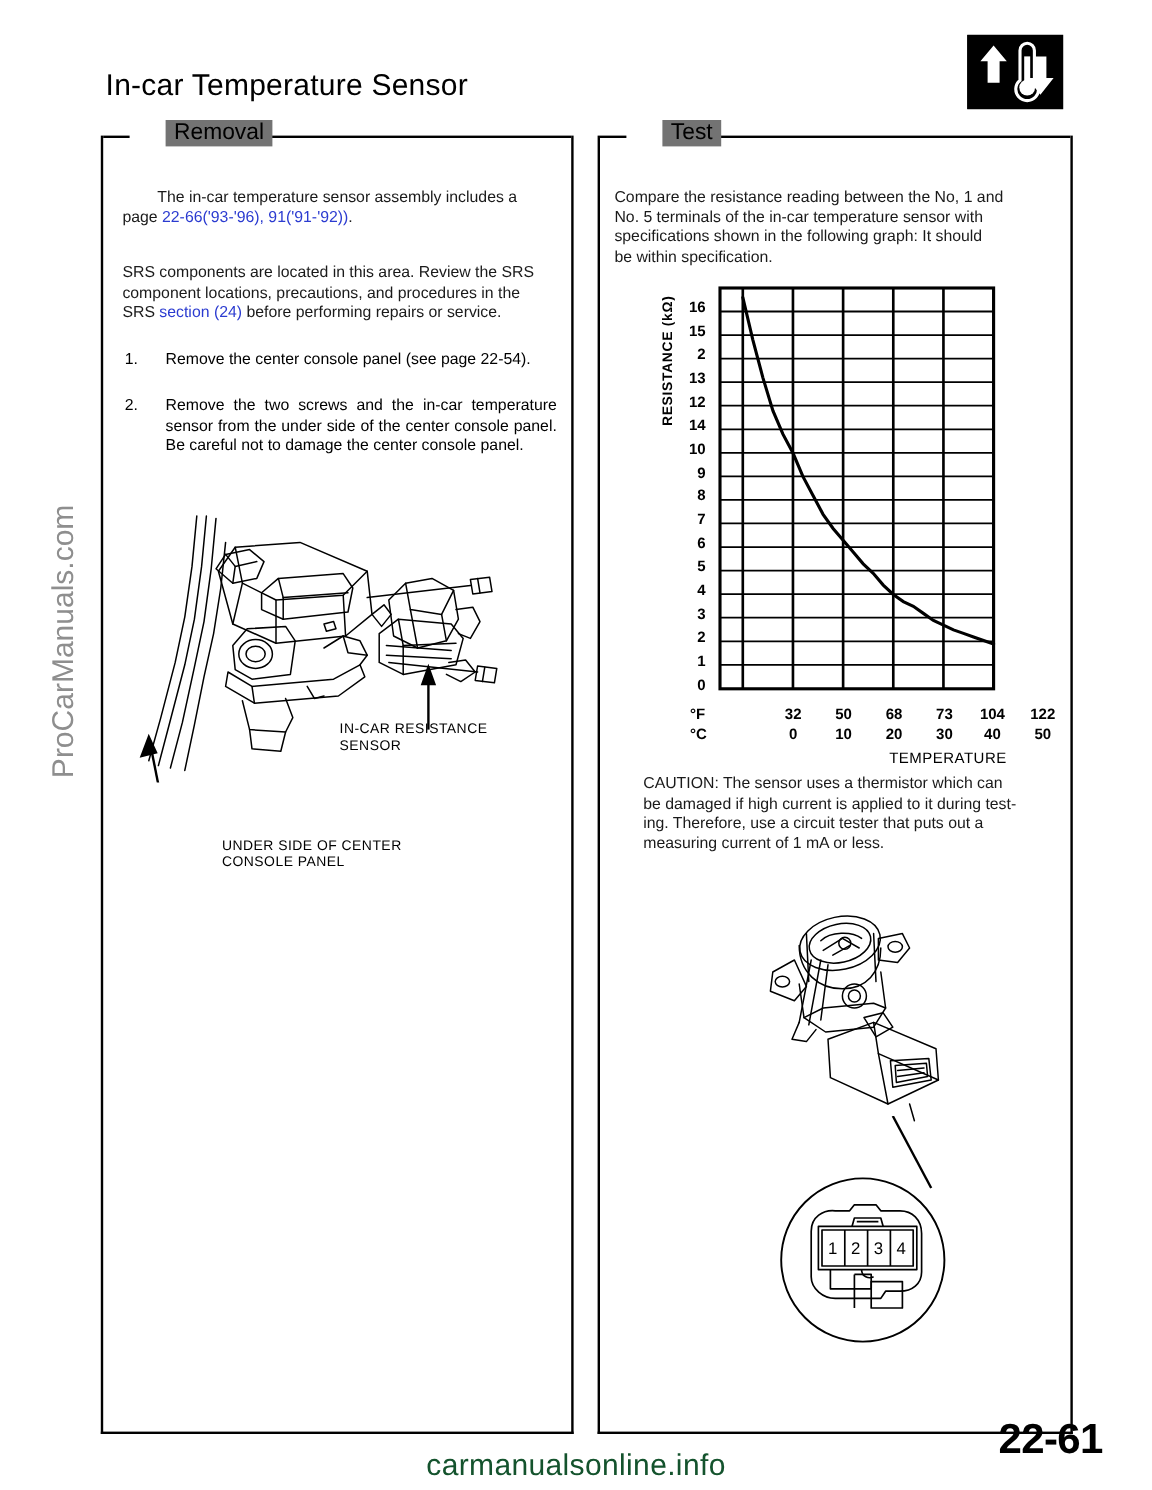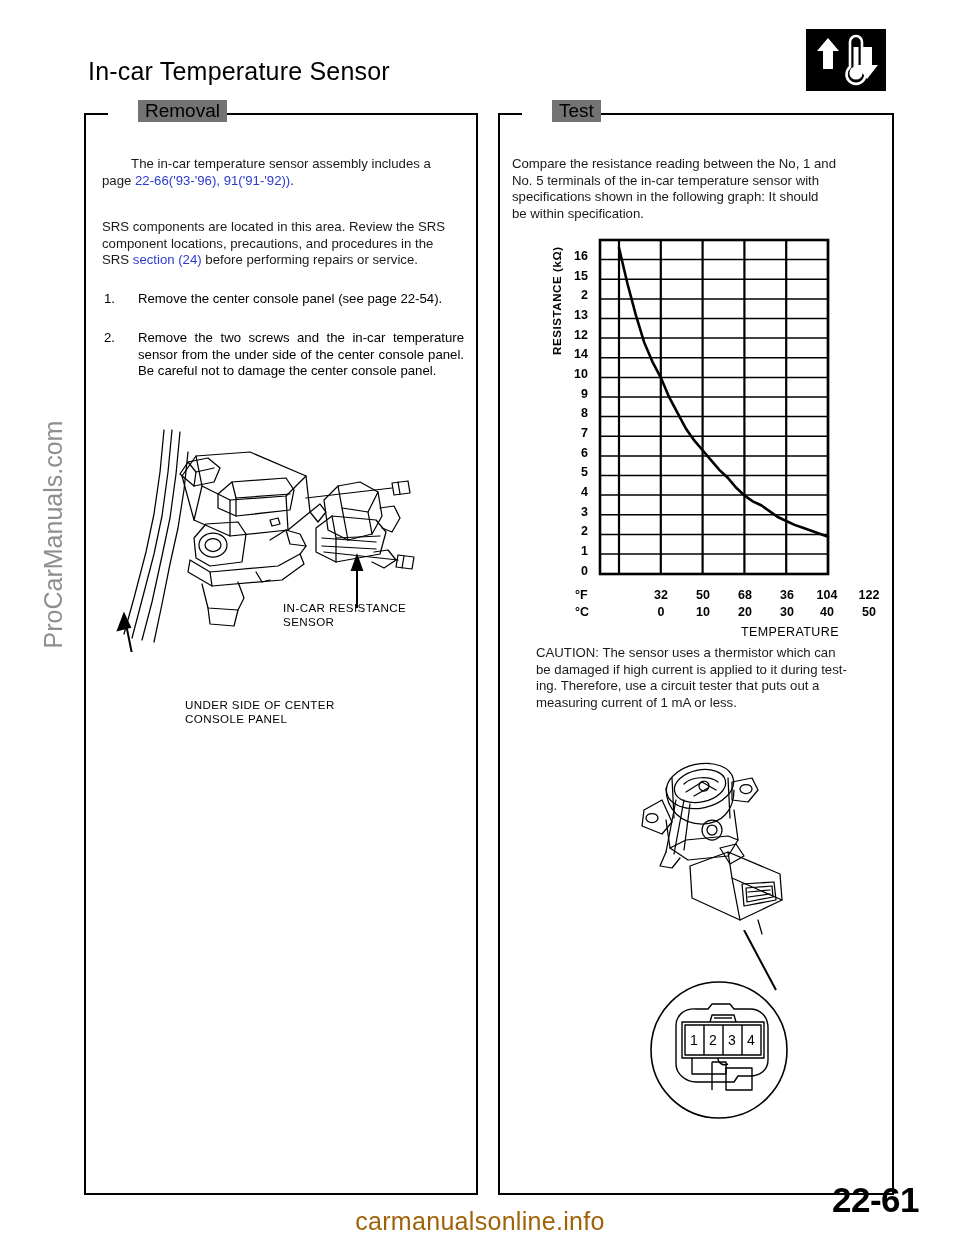--- a/index.html
+++ b/index.html
@@ -40,21 +40,21 @@
          line-height:10px;}
   .xtick{position:absolute;font-size:12.5px;font-weight:bold;text-align:center;margin-left:42px;}
   .axis-unit{position:absolute;font-size:12.5px;font-weight:bold;}
   .axis-title-x{position:absolute;font-size:12.5px;letter-spacing:.4px;}
 
   
   .wm-side{position:absolute;left:-62px;top:520px;width:230px;font-size:25px;color:#8e8e8e;
            transform:rotate(-90deg);transform-origin:center center;white-space:nowrap;
            text-align:center;}
   .wm-bottom{position:absolute;left:0;top:1207px;width:960px;text-align:center;
-             font-size:25px;color:#a16207;letter-spacing:.3px;}
+             font-size:25px;color:#14532d;letter-spacing:.3px;}
   .page-no{position:absolute;left:832px;top:1180px;font-size:35px;font-weight:bold;
            letter-spacing:-.5px;}
 </style>
 </head>
 <body>
 
 <div class="page-title">In-car Temperature Sensor</div>
 
 <div class="hvac-logo">
   <svg width="80" height="62" viewBox="0 0 80 62">
@@ -246,21 +246,21 @@
 <div class="ytick" style="left:560px;top:487px;width:28px;">4</div>
 <div class="ytick" style="left:560px;top:507px;width:28px;">3</div>
 <div class="ytick" style="left:560px;top:526px;width:28px;">2</div>
 <div class="ytick" style="left:560px;top:546px;width:28px;">1</div>
 <div class="ytick" style="left:560px;top:566px;width:28px;">0</div>
 
 <div class="axis-unit" style="left:575px;top:588px;">°F</div>
 <div class="xtick" style="left:605px;top:588px;width:28px;">32</div>
 <div class="xtick" style="left:647px;top:588px;width:28px;">50</div>
 <div class="xtick" style="left:689px;top:588px;width:28px;">68</div>
-<div class="xtick" style="left:731px;top:588px;width:28px;">36</div>
+<div class="xtick" style="left:731px;top:588px;width:28px;">73</div>
 <div class="xtick" style="left:769px;top:588px;width:32px;">104</div>
 <div class="xtick" style="left:811px;top:588px;width:32px;">122</div>
 
 <div class="axis-unit" style="left:575px;top:605px;">°C</div>
 <div class="xtick" style="left:605px;top:605px;width:28px;">0</div>
 <div class="xtick" style="left:647px;top:605px;width:28px;">10</div>
 <div class="xtick" style="left:689px;top:605px;width:28px;">20</div>
 <div class="xtick" style="left:731px;top:605px;width:28px;">30</div>
 <div class="xtick" style="left:769px;top:605px;width:32px;">40</div>
 <div class="xtick" style="left:811px;top:605px;width:32px;">50</div>

